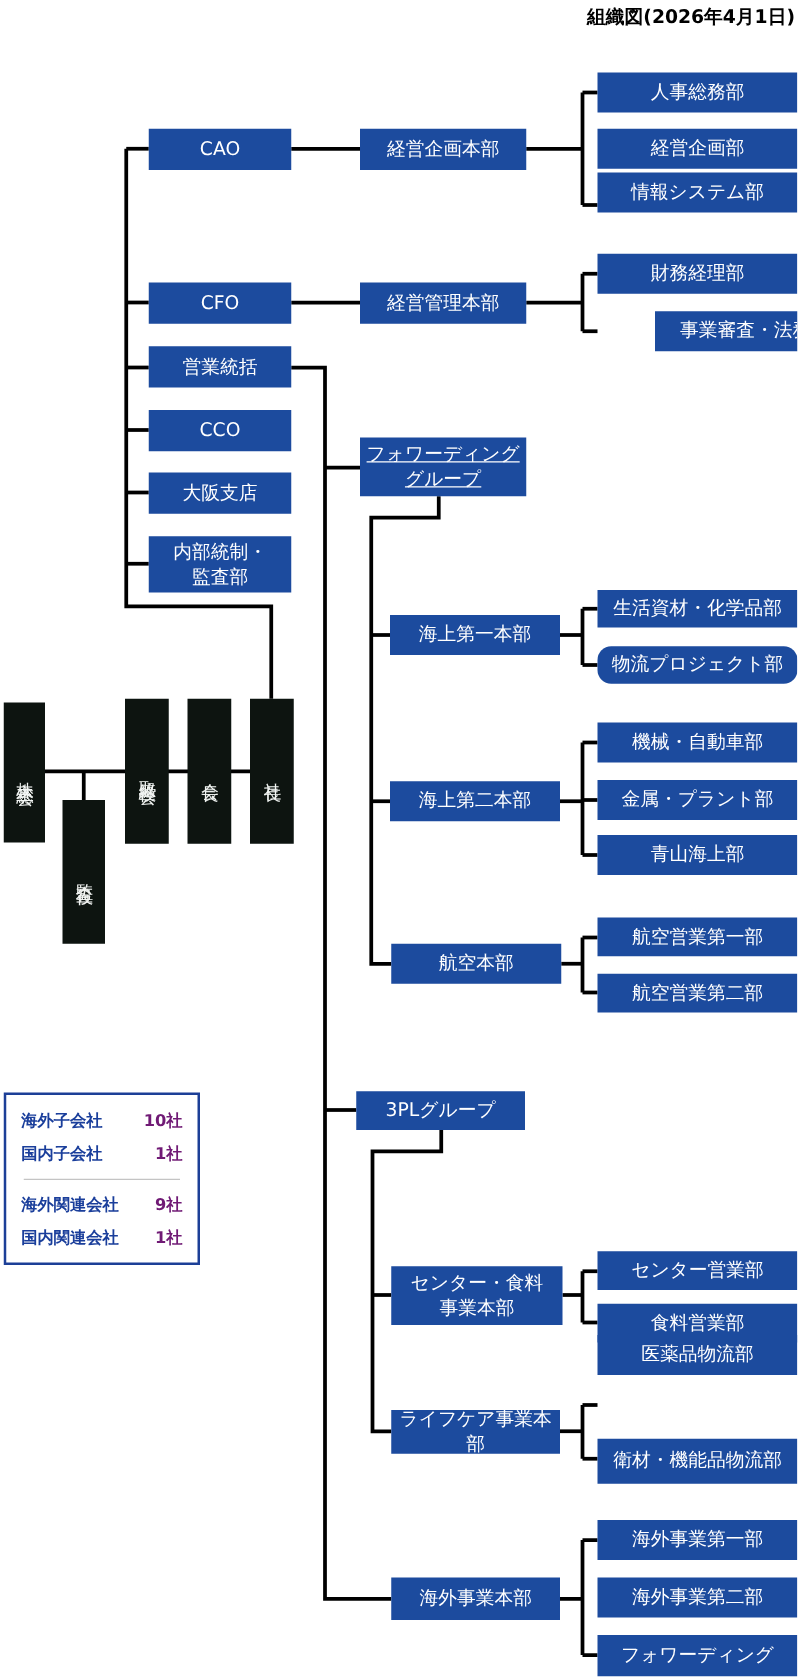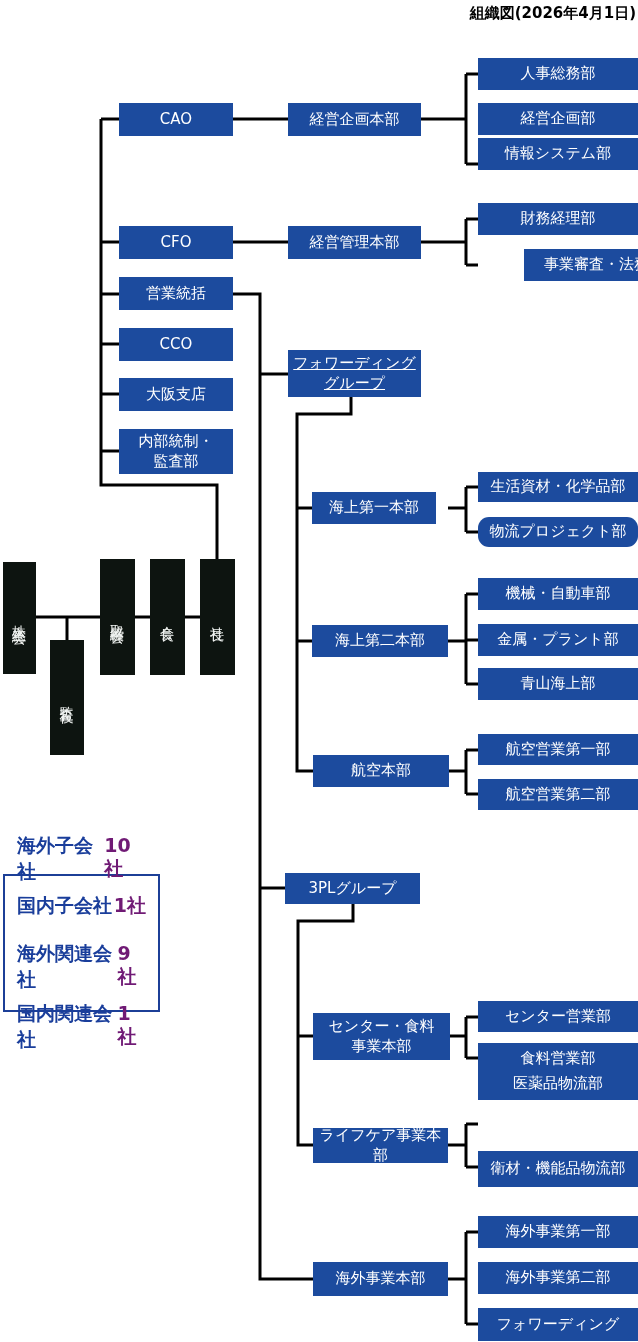--- a/index.html
+++ b/index.html
@@ -23,21 +23,21 @@
     position:absolute;right:2px;top:4px;z-index:3;
     font-size:15px;font-weight:700;color:#000000;
   }
   .legend{
     position:absolute;left:3px;top:874px;width:157px;height:138px;z-index:2;
     background:#ffffff;border:2px solid #1c3f97;box-sizing:border-box;
     display:flex;flex-direction:column;justify-content:center;padding:6px 12px;
   }
   .legend .row{
     display:flex;justify-content:space-between;align-items:baseline;
-    font-size:19px;font-weight:700;margin:4px 0;
+    font-size:13px;font-weight:700;margin:4px 0;
   }
   .legend .row .lab{color:#1a3e9b;}
   .legend .row .cnt{color:#701a75;}
   .legend .divider{height:1px;background:#c4c4c4;margin:7px 2px;}
 </style>
 </head>
 <body>
 
 <div id="canvas">
 
@@ -132,21 +132,21 @@
   <div class="b" style="left:478px;top:103px;width:160px;height:32px;">経営企画部</div>
   <div class="b" style="left:478px;top:138px;width:160px;height:32px;">情報システム部</div>
 
   <div class="b" style="left:288px;top:226px;width:133px;height:33px;">経営管理本部</div>
   <div class="b" style="left:478px;top:203px;width:160px;height:32px;">財務経理部</div>
   <div class="b" style="left:478px;top:249px;width:160px;height:32px;margin-left:46px;">事業審査・法務部</div>
 
   <div class="b" style="left:288px;top:350px;width:133px;height:47px;text-decoration:underline;">フォワーディング
 グループ</div>
 
-  <div class="b" style="left:312px;top:492px;width:124px;height:32px;">海上第一本部</div>
+  <div class="b" style="left:312px;top:492px;width:136px;height:32px;">海上第一本部</div>
   <div class="b" style="left:478px;top:472px;width:160px;height:30px;">生活資材・化学品部</div>
   <div class="b" style="left:478px;top:517px;width:160px;height:30px;border-radius:11px;">物流プロジェクト部</div>
 
   <div class="b" style="left:312px;top:625px;width:136px;height:32px;">海上第二本部</div>
   <div class="b" style="left:478px;top:578px;width:160px;height:32px;">機械・自動車部</div>
   <div class="b" style="left:478px;top:624px;width:160px;height:32px;">金属・プラント部</div>
   <div class="b" style="left:478px;top:668px;width:160px;height:32px;">青山海上部</div>
 
   <div class="b" style="left:313px;top:755px;width:136px;height:32px;">航空本部</div>
   <div class="b" style="left:478px;top:734px;width:160px;height:31px;">航空営業第一部</div>

